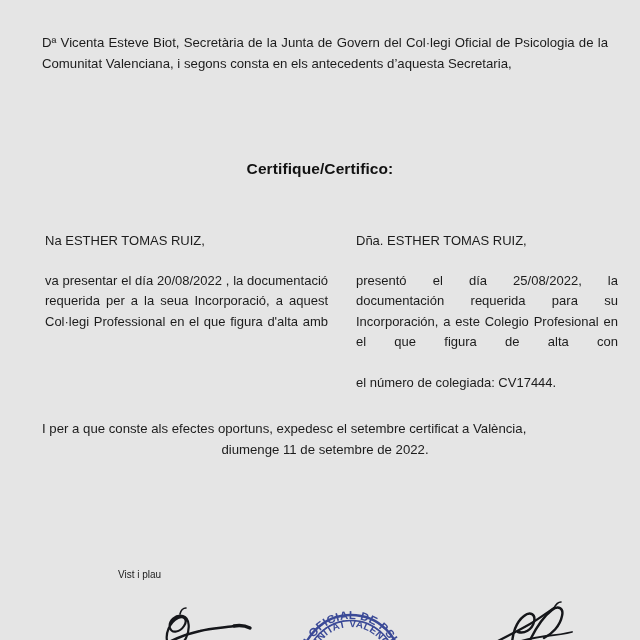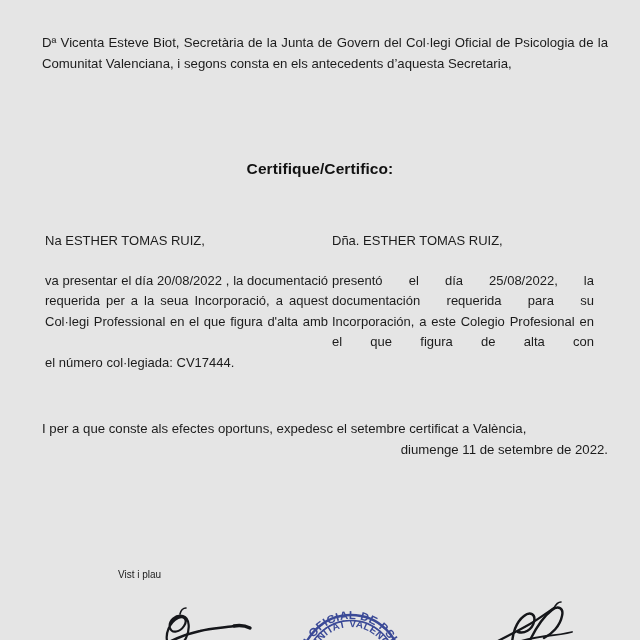--- a/index.html
+++ b/index.html
@@ -61,21 +61,21 @@
     height: 125px;
   }
   .col {
     position: absolute;
     top: 0;
     font-size: 13px;
     line-height: 20.5px;
     color: #1c1c1c;
   }
   .col-left  { left: 45px;  width: 283px; }
-  .col-right { left: 332px; width: 262px; }
+  .col-right { left: 356px; width: 262px; }
 
   .col .lead {
     text-align: left;
   }
   .col .body {
     text-align: justify;
     text-justify: inter-word;
     margin-top: 19px;
   }
   
@@ -92,21 +92,21 @@
     top: 418px;
     width: 566px;
     font-size: 13.2px;
     line-height: 21px;
     text-align: justify;
     text-justify: inter-word;
     color: #1c1c1c;
   }
   .closing .lastline {
     display: block;
-    text-align: right;
+    text-align: center;
   }
 
   
   .vist {
     position: absolute;
     left: 118px;
     top: 569px;
     font-size: 10px;
     color: #1c1c1c;
   }
@@ -145,26 +145,26 @@
 
   <div class="heading">
     <span class="heading-inner">Certifique/Certifico:</span>
   </div>
 
   <div class="columns">
 
     <div class="col col-left">
       <div class="lead">Na ESTHER TOMAS RUIZ,</div>
       <div class="body">va presentar el día 20/08/2022 , la documentació requerida per a la seua Incorporació, a aquest Col·legi Professional en el que figura d'alta amb</div>
-      <div class="lastline">el número col·legiada: CV17444.</div>
     </div>
 
     <div class="col col-right">
       <div class="lead">Dña. ESTHER TOMAS RUIZ,</div>
       <div class="body">presentó el día 25/08/2022, la documentación requerida para su Incorporación, a este Colegio Profesional en el que figura de alta con</div>
+      <div class="lastline">el número de colegiada: CV17444.</div>
     </div>
 
   </div>
 
   <div class="closing">
     <span>I per a que conste als efectes oportuns, expedesc el setembre certificat a València,</span>
     <span class="lastline">diumenge 11 de setembre de 2022.</span>
   </div>
 
   <div class="vist">Vist i plau</div>

